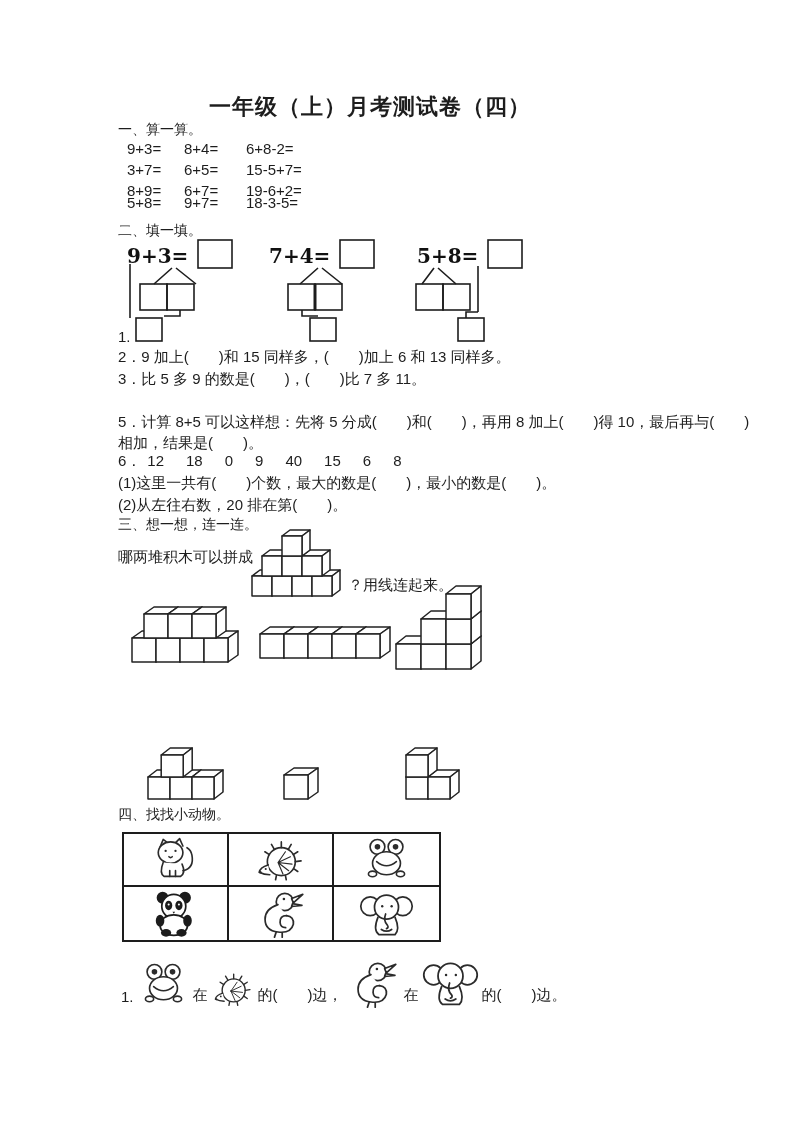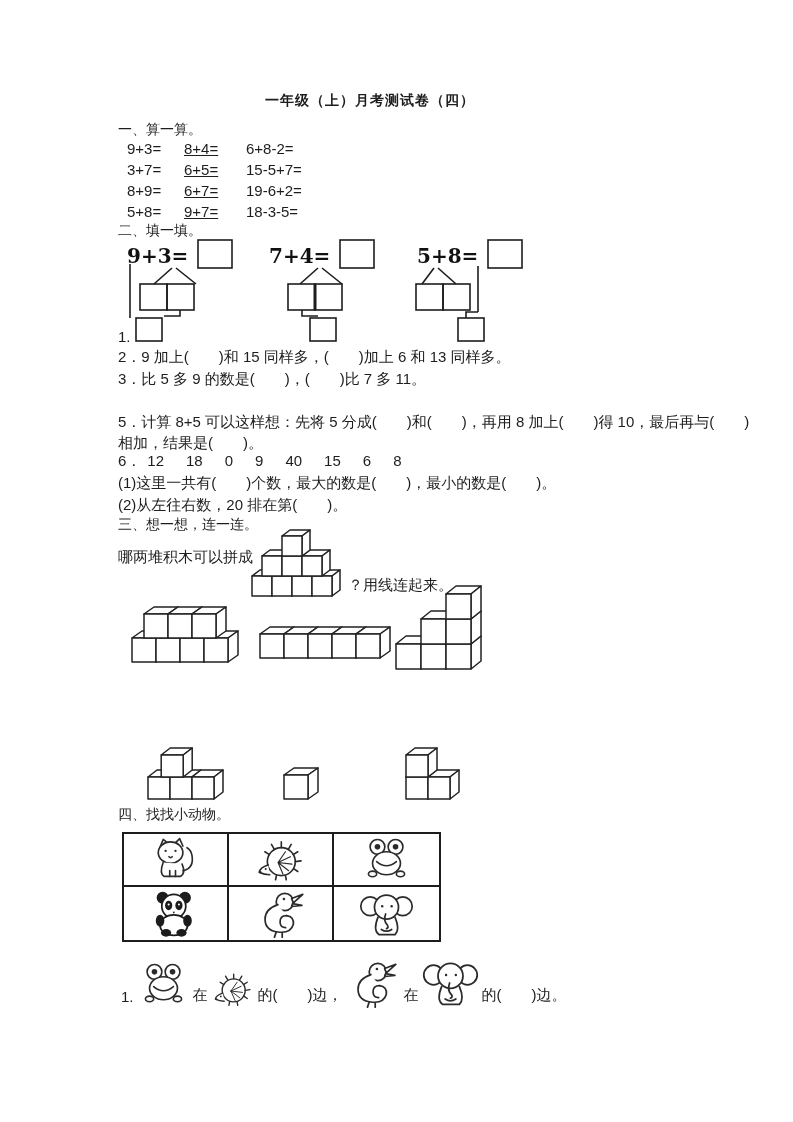--- a/index.html
+++ b/index.html
@@ -4,27 +4,27 @@
 <style>
   html,body{margin:0;padding:0;background:#e8e8e8;}
   .page{
     position:relative;width:793px;height:1122px;background:#ffffff;
     font-family:"Liberation Sans","DejaVu Sans",sans-serif;color:#1d1d1d;
     overflow:hidden;margin:0 auto;
   }
   .abs{position:absolute;}
   .title{
     left:0;width:740px;text-align:center;top:92px;
-    font-size:14px;font-weight:bold;letter-spacing:1px;
+    font-size:22px;font-weight:bold;letter-spacing:1px;
     font-family:"DejaVu Serif","Liberation Serif",serif;
   }
   .s-header{left:118px;font-size:14px;}
   .prob-row{left:127px;font-size:15px;white-space:nowrap;}
   .prob-row .c1{display:inline-block;width:57px;}
-  .prob-row .c2{display:inline-block;width:62px;text-decoration:underline;}
+  .prob-row .c2{display:inline-block;width:62px;}
   .qline{left:118px;font-size:15px;white-space:nowrap;}
   .q6n{margin-right:22px;margin-top:28px;}
   .q6l{margin-right:6px;}
   svg.bond line,svg.bond rect,svg.bond path{fill:none;stroke:#1d1d1d;stroke-width:1.6px;}
   svg.bond path.thick{stroke-width:3px;}
   svg.bond text{
     font-family:"DejaVu Serif","Liberation Serif",serif;
     font-size:20px;font-weight:bold;fill:#111;
   }
   svg.pile polygon,svg.pile rect{fill:#ffffff;stroke:#222;stroke-width:1.5px;stroke-linejoin:round;}
@@ -121,21 +121,21 @@
   <div class="abs s-header" style="top:121px">一、算一算。</div>
   <div class="abs prob-row" style="top:140px">
     <span class="c1">9+3=</span><span class="c2">8+4=</span><span class="c3">6+8-2=</span>
   </div>
   <div class="abs prob-row" style="top:161px">
     <span class="c1">3+7=</span><span class="c2">6+5=</span><span class="c3">15-5+7=</span>
   </div>
   <div class="abs prob-row" style="top:182px">
     <span class="c1">8+9=</span><span class="c2">6+7=</span><span class="c3">19-6+2=</span>
   </div>
-  <div class="abs prob-row" style="top:203px">
+  <div class="abs prob-row" style="top:194px">
     <span class="c1">5+8=</span><span class="c2">9+7=</span><span class="c3">18-3-5=</span>
   </div>
 
   <div class="abs s-header" style="top:222px">二、填一填。</div>
 
   <svg class="abs bond" style="left:124px;top:238px" width="150" height="104" viewBox="0 0 150 104">
     <text x="3" y="25">9+3=</text>
     <rect x="74" y="2" width="34" height="28"></rect>
     <path d="M48,30 L30,46 M52,30 L72,46"></path>
     <rect x="16" y="46" width="27" height="26"></rect>

